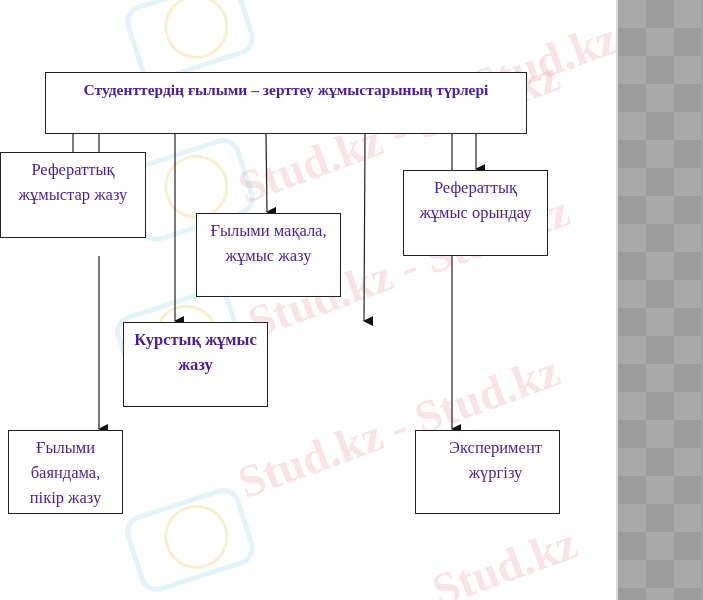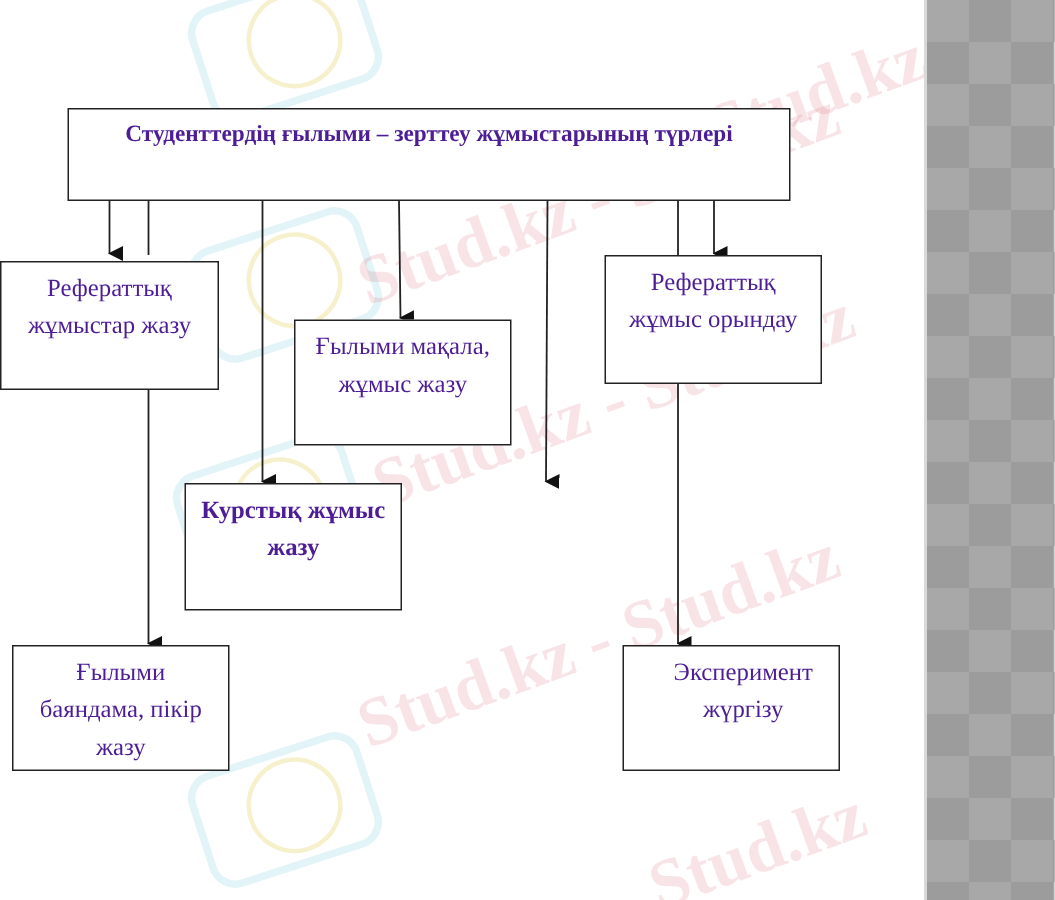--- a/index.html
+++ b/index.html
@@ -58,21 +58,21 @@
       <line x1="266" y1="134" x2="267" y2="212" marker-end="url(#arr)"></line>
       <line x1="365" y1="134" x2="364" y2="321" marker-end="url(#arr)"></line>
       <line x1="452" y1="134" x2="452" y2="170"></line>
       <line x1="452" y1="256" x2="452" y2="429" marker-end="url(#arr)"></line>
       <line x1="476" y1="134" x2="476" y2="169" marker-end="url(#arr)"></line>
     </g>
   </svg>
 
   <div class="box title" style="left:45px;top:72px;width:482px;height:62px;padding-left:30px;padding-right:30px;">Студенттердің ғылыми – зерттеу жұмыстарының түрлері</div>
 
-  <div class="box" style="left:0px;top:174px;width:146px;height:86px;padding-left:14px;padding-right:14px;">Рефераттық жұмыстар жазу</div>
+  <div class="box" style="left:0px;top:152px;width:146px;height:86px;padding-left:14px;padding-right:14px;">Рефераттық жұмыстар жазу</div>
   <div class="box" style="left:196px;top:213px;width:145px;height:84px;padding-left:12px;padding-right:12px;">Ғылыми мақала, жұмыс жазу</div>
   <div class="box" style="left:403px;top:170px;width:145px;height:86px;padding-left:14px;padding-right:14px;">Рефераттық жұмыс орындау</div>
   <div class="box" style="left:123px;top:322px;width:145px;height:85px;padding-left:6px;padding-right:6px;font-weight:bold;">Курстық жұмыс жазу</div>
-  <div class="box" style="left:8px;top:430px;width:145px;height:84px;padding-left:16px;padding-right:16px;">Ғылыми баяндама, пікір жазу</div>
+  <div class="box" style="left:8px;top:430px;width:115px;height:84px;padding-left:16px;padding-right:16px;">Ғылыми баяндама, пікір жазу</div>
   <div class="box" style="left:415px;top:430px;width:145px;height:84px;padding-left:24px;padding-right:8px;">Эксперимент жүргізу</div>
 </div>
 
 <div class="side-panel"></div>
 
 </body></html>

